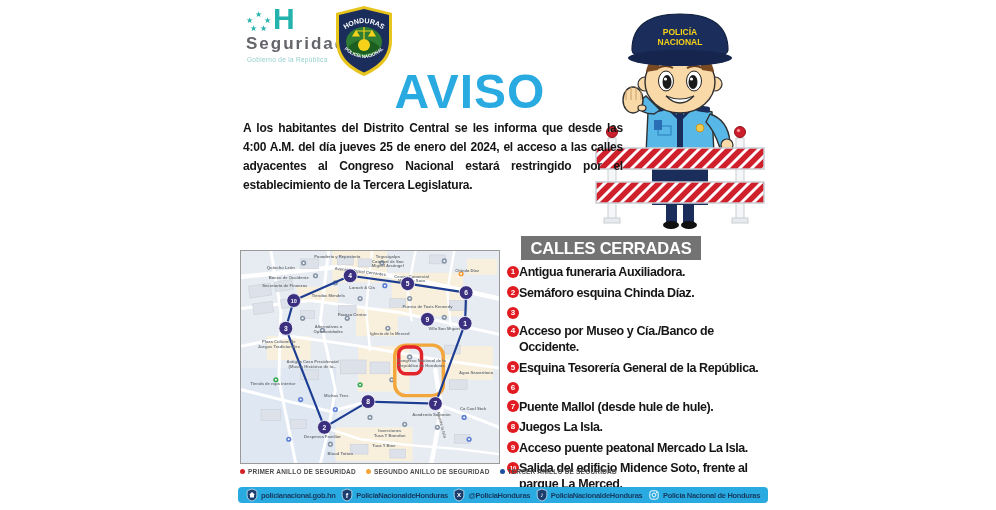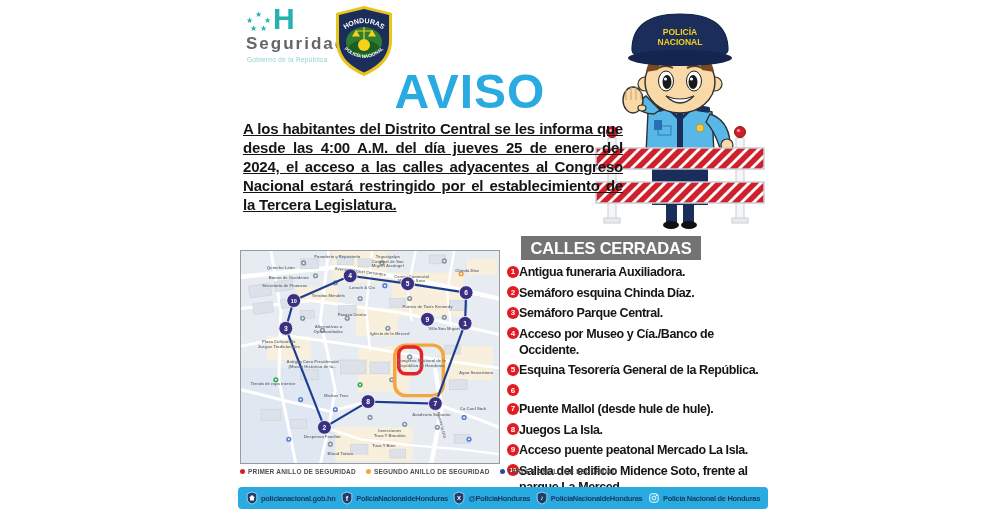--- a/index.html
+++ b/index.html
@@ -13,22 +13,22 @@
   .gov-h{position:absolute;left:27px;top:-6px;font-size:30px;font-weight:800;color:#23b2ac;}
   .gov-brand{position:absolute;left:0;top:26px;font-size:17px;font-weight:600;color:#636569;letter-spacing:2px;}
   .gov-sub{position:absolute;left:1px;top:48px;font-size:6.5px;color:#93cfcc;letter-spacing:.3px;}
 
   .badge-wrap{position:absolute;left:331px;top:5px;width:66px;height:72px;}
   .mascot-wrap{position:absolute;left:588px;top:2px;width:184px;height:228px;}
 
   
   .aviso{position:absolute;left:336px;top:68px;width:268px;text-align:center;
          font-size:48px;line-height:1;font-weight:800;color:#29abe2;letter-spacing:1px;}
-  .notice{position:absolute;left:243px;top:119px;width:380px;font-size:15px;line-height:19px;
-          font-weight:600;color:#151515;text-align:justify;letter-spacing:-0.2px;text-decoration:underline;}
+  .notice{position:absolute;left:243px;top:119px;width:380px;font-size:12px;line-height:19px;
+          font-weight:600;color:#151515;text-align:justify;letter-spacing:-0.2px;}
 
   
   .cc-header{position:absolute;left:521px;top:236px;width:180px;height:24px;background:#737373;
              color:#fff;font-size:16.5px;font-weight:700;display:flex;align-items:center;justify-content:center;
              letter-spacing:-0.2px;}
   .cc-list{position:absolute;left:507px;top:264px;width:268px;}
   .cc-item{display:flex;align-items:flex-start;margin-bottom:4.6px;}
   .cc-badge{flex:0 0 12px;width:12px;height:12px;margin-top:1.5px;border-radius:50%;background:#e11b22;
             color:#fff;font-size:8px;font-weight:700;display:flex;align-items:center;justify-content:center;}
   .cc-badge.two{font-size:6px;}
@@ -38,21 +38,21 @@
   .map-wrap{position:absolute;left:240px;top:250px;width:260px;height:214px;border:1px solid #9a9a9a;background:#e7ecf2;}
   .map-wrap svg{display:block;}
 
   
   .legend{position:absolute;left:240px;top:468px;display:flex;align-items:center;gap:10px;}
   .legend-item{display:flex;align-items:center;gap:3px;}
   .legend-dot{width:5px;height:5px;border-radius:50%;}
   .legend-label{font-size:6.5px;font-weight:700;color:#4d4d4d;letter-spacing:.2px;}
 
   
-  .footer{position:absolute;left:238px;top:487px;width:530px;height:22px;background:#29abe2;border-radius:4px;
+  .footer{position:absolute;left:238px;top:487px;width:530px;height:16px;background:#29abe2;border-radius:4px;
           display:flex;align-items:center;justify-content:space-between;padding:8px 8px;}
   .f-item{display:flex;align-items:center;gap:3px;cursor:pointer;}
   .f-icon{width:12px;height:14px;flex:0 0 auto;}
   .f-label{font-size:7.5px;font-weight:700;color:#16395f;letter-spacing:-0.3px;white-space:nowrap;}
 </style>
 </head>
 <body>
 
 <div id="canvas">
 
@@ -165,21 +165,20 @@
       <div class="cc-item">
         <span class="cc-badge">1</span>
         <span class="cc-text">Antigua funeraria Auxiliadora.</span>
       </div>
       <div class="cc-item">
         <span class="cc-badge">2</span>
         <span class="cc-text">Semáforo esquina Chinda Díaz.</span>
       </div>
       <div class="cc-item">
         <span class="cc-badge">3</span>
-        <span class="cc-text">Semáforo Parque Central.</span>
       </div>
       <div class="cc-item">
         <span class="cc-badge">4</span>
         <span class="cc-text">Acceso por Museo y Cía./Banco de Occidente.</span>
       </div>
       <div class="cc-item">
         <span class="cc-badge">5</span>
         <span class="cc-text">Esquina Tesorería General de la República.</span>
       </div>
       <div class="cc-item">

